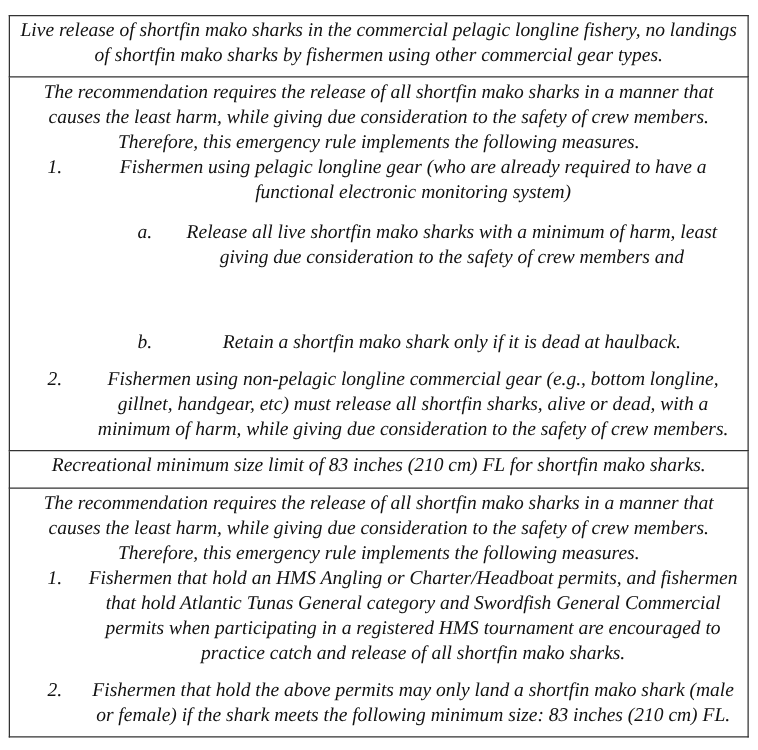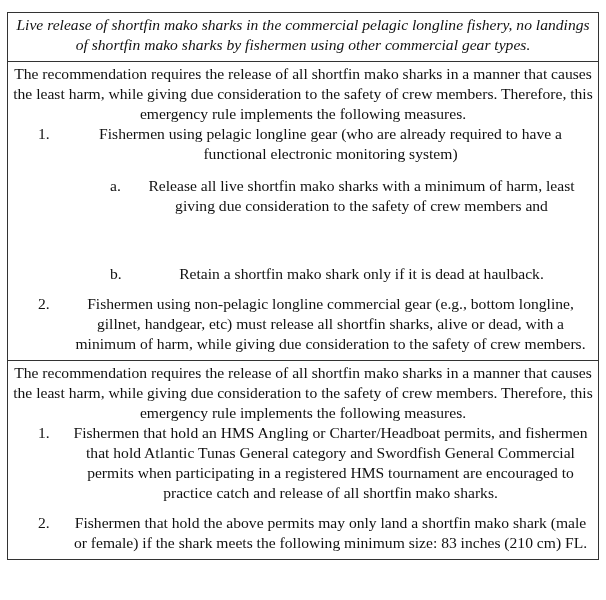--- a/index.html
+++ b/index.html
@@ -42,20 +42,21 @@
       font-style: italic;
       padding-top: 2px;
       padding-bottom: 6px;
     }
     .row-summary.short td {
       padding-bottom: 7px;
     }
     .row-body td {
       padding-top: 2px;
       padding-bottom: 6px;
+      font-style: italic;
     }
     .intro {
       margin: 0;
     }
     ol.num-list {
       margin: 0;
       padding: 0;
       list-style: none;
     }
     ol.num-list > li {
@@ -118,20 +119,23 @@
             </ol>
           </li>
           <li>
             <span class="num-marker">2.</span>
             <span>Fishermen using non-pelagic longline commercial gear (e.g., bottom longline, gillnet, handgear, etc) must release all shortfin sharks, alive or dead, with a minimum of harm, while giving due consideration to the safety of crew members.</span>
           </li>
         </ol>
       </td>
     </tr>
 
+    <tr class="row-summary short">
+      <td>Recreational minimum size limit of 83 inches (210 cm) FL for shortfin mako sharks.</td>
+    </tr>
     <tr class="row-body">
       <td>
         <p class="intro">The recommendation requires the release of all shortfin mako sharks in a manner that causes the least harm, while giving due consideration to the safety of crew members.  Therefore, this emergency rule implements the following measures.</p>
         <ol class="num-list">
           <li>
             <span class="num-marker">1.</span>
             <span>Fishermen that hold an HMS Angling or Charter/Headboat permits, and fishermen that hold Atlantic Tunas General category and Swordfish General Commercial permits when participating in a registered HMS tournament are encouraged to practice catch and release of all shortfin mako sharks.</span>
           </li>
           <li>
             <span class="num-marker">2.</span>

